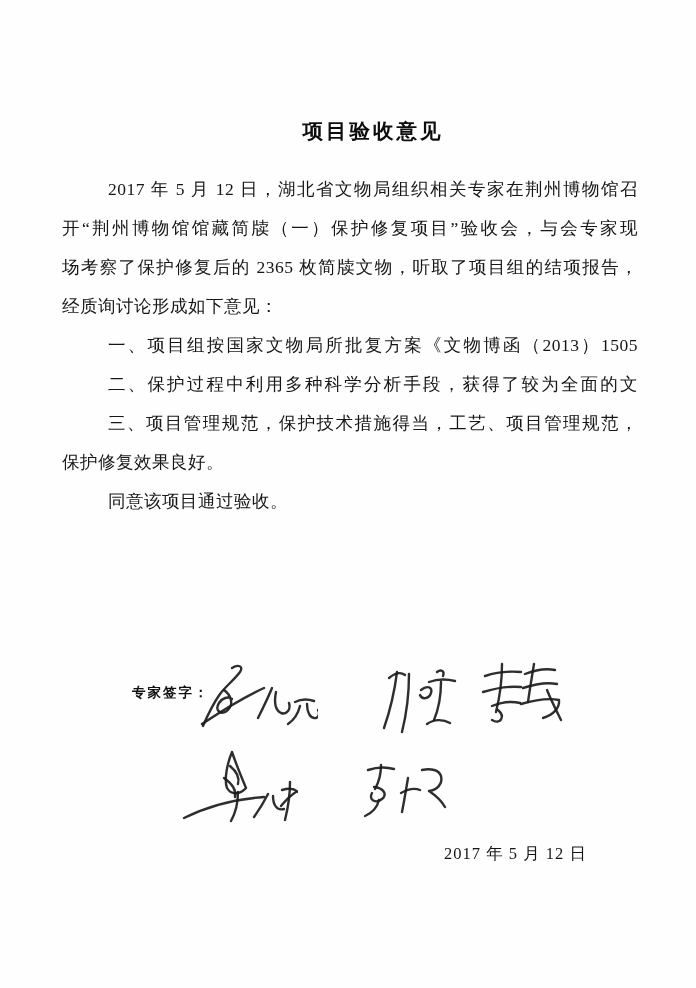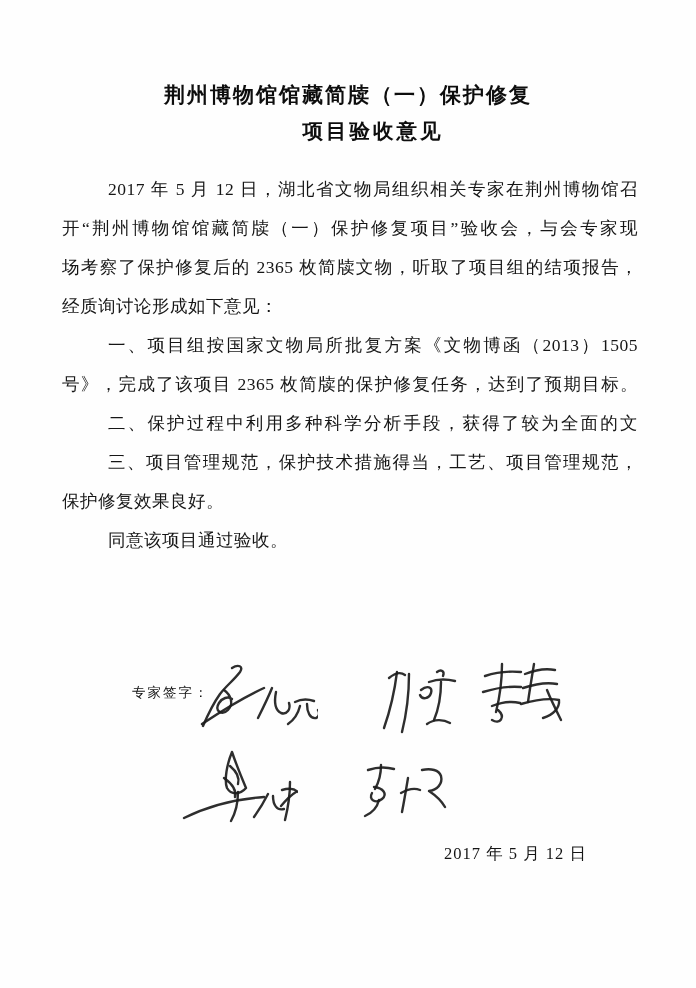--- a/index.html
+++ b/index.html
@@ -36,21 +36,21 @@
   }
   .body-line.fill {
     white-space: normal;
     text-align: justify;
     text-align-last: justify;
   }
   .body-line.indent { text-indent: 46px; }
   .sig-label {
     position: absolute; left: 132px; top: 684px;
     font-family: "Liberation Sans", "DejaVu Sans", sans-serif;
-    font-weight: normal;
+    font-weight: bold;
     font-size: 13.5px; letter-spacing: 2px;
     color: #111;
   }
   .signature { position: absolute; }
   .signature svg { display: block; }
   .signature path {
     fill: none;
     stroke: #1c1c1c;
     stroke-width: 2.4;
     stroke-linecap: round;
@@ -67,30 +67,28 @@
     font-size: 16.5px; letter-spacing: 1px;
     color: #151515;
     white-space: nowrap;
   }
 </style>
 </head>
 <body>
 
 <div class="page">
 
-  <div class="doc-title line1">荆州博物馆馆藏简牍（一）保护修复</div>
   <div class="doc-title line2">项目验收意见</div>
 
   <div class="body-text">
     <div class="body-line indent fill">2017 年 5 月 12 日，湖北省文物局组织相关专家在荆州博物馆召</div>
     <div class="body-line fill">开“荆州博物馆馆藏简牍（一）保护修复项目”验收会，与会专家现</div>
     <div class="body-line fill">场考察了保护修复后的 2365 枚简牍文物，听取了项目组的结项报告，</div>
     <div class="body-line">经质询讨论形成如下意见：</div>
     <div class="body-line indent fill">一、项目组按国家文物局所批复方案《文物博函（2013）1505</div>
-    <div class="body-line fill">号》，完成了该项目 2365 枚简牍的保护修复任务，达到了预期目标。</div>
     <div class="body-line indent fill">二、保护过程中利用多种科学分析手段，获得了较为全面的文</div>
     <div class="body-line indent fill">三、项目管理规范，保护技术措施得当，工艺、项目管理规范，</div>
     <div class="body-line">保护修复效果良好。</div>
     <div class="body-line indent">同意该项目通过验收。</div>
   </div>
 
   <div class="sig-label">专家签字：</div>
 
   <div class="signature sig-1" aria-label="李化元">
     <svg width="120" height="78" viewBox="0 0 120 78">

